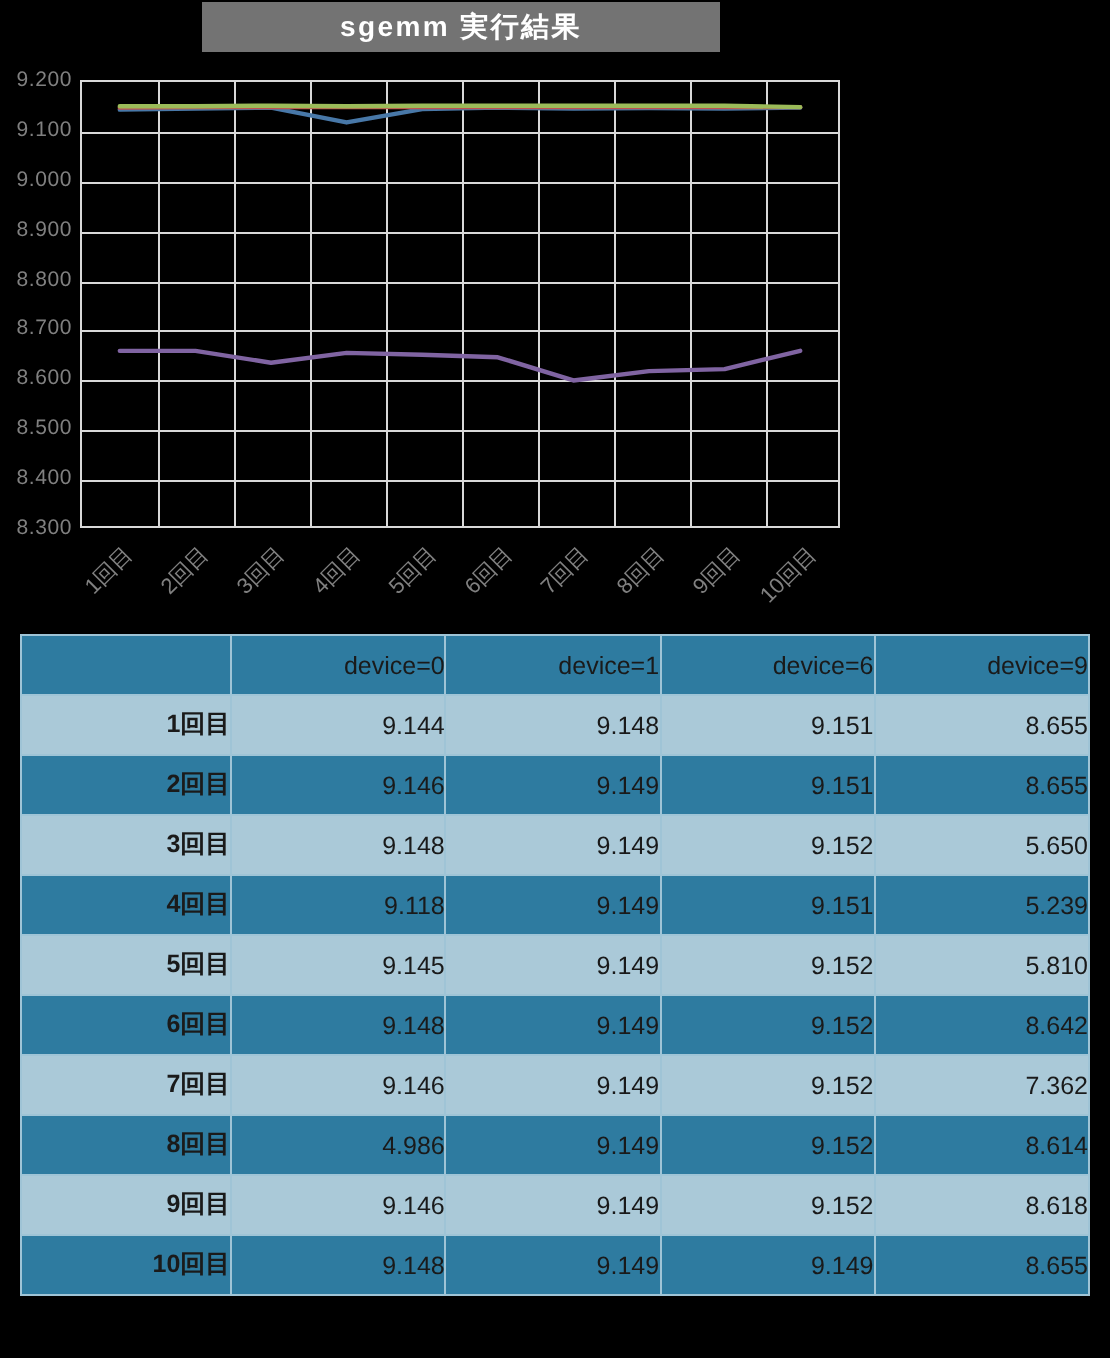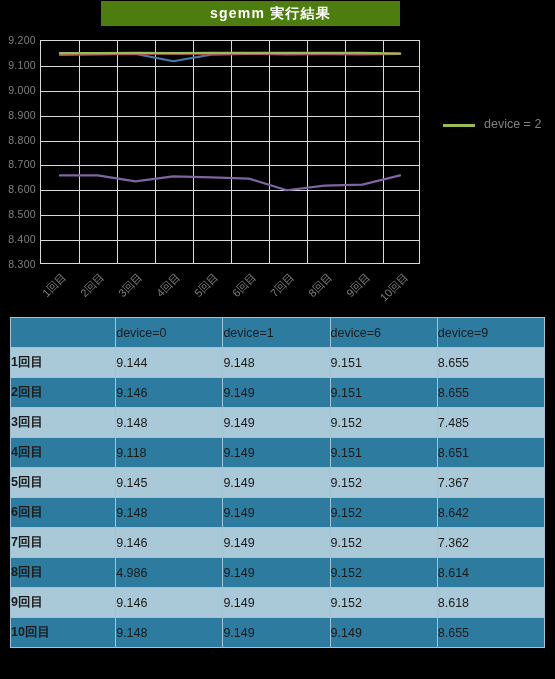--- a/index.html
+++ b/index.html
@@ -20,29 +20,28 @@
     position: absolute;
     left: 0; top: 0;
     width: 555px; height: 312px;
     background: #000000;
   }
 
   #chart-title {
     position: absolute;
     left: 101px; top: 1px;
     width: 259px; height: 25px;
-    background: #4d7c0f;
+    background: #737373;
     color: #ffffff;
     font-size: 14px;
     font-weight: bold;
     letter-spacing: 1.2px;
     display: flex;
     align-items: center;
     justify-content: center;
-    padding-left: 40px;
   }
 
   #plot-area {
     position: absolute;
     left: 40px; top: 40px;
     width: 380px; height: 224px;
     background: #000000;
     border: 1px solid #d9d9d9;
     box-sizing: border-box;
   }
@@ -119,21 +118,21 @@
   }
   table.data-table {
     border-collapse: collapse;
     width: 535px;
     table-layout: fixed;
   }
   table.data-table td, table.data-table th {
     height: 30px;
     font-size: 12.5px;
     color: #1a1a1a;
-    text-align: left;
+    text-align: right;
     padding: 0;
     border: 1px solid #9fc4d6;
     box-sizing: border-box;
     font-weight: normal;
     overflow: hidden;
   }
   thead th {
     background: #2e7ba0;
     color: #1a2a33;
     font-size: 12.5px;
@@ -207,24 +206,20 @@
       <div class="xtick" style="left: 113px; top: 270px; width: 60px;">4回目</div>
       <div class="xtick" style="left: 151px; top: 270px; width: 60px;">5回目</div>
       <div class="xtick" style="left: 189px; top: 270px; width: 60px;">6回目</div>
       <div class="xtick" style="left: 227px; top: 270px; width: 60px;">7回目</div>
       <div class="xtick" style="left: 265px; top: 270px; width: 60px;">8回目</div>
       <div class="xtick" style="left: 303px; top: 270px; width: 60px;">9回目</div>
       <div class="xtick" style="left: 341px; top: 270px; width: 60px;">10回目</div>
     </div>
 
   <div id="legend">
-      <div class="legend-row">
-        <span class="legend-swatch" style="background: rgb(155, 187, 89);"></span>
-        <span class="legend-label">device = 2</span>
-      </div>
     </div>
 </div>
 
 <div id="table-block">
   <table class="data-table">
     <colgroup>
       <col class="c0">
         <col class="cd">
         <col class="cd">
         <col class="cd">
@@ -252,35 +247,35 @@
           <td>9.146</td>
           <td>9.149</td>
           <td>9.151</td>
           <td>8.655</td>
         </tr>
         <tr class="row-light">
           <td class="label-cell">3回目</td>
           <td>9.148</td>
           <td>9.149</td>
           <td>9.152</td>
-          <td>7.485</td>
+          <td>5.650</td>
         </tr>
         <tr class="row-dark">
           <td class="label-cell">4回目</td>
           <td>9.118</td>
           <td>9.149</td>
           <td>9.151</td>
-          <td>8.651</td>
+          <td>5.239</td>
         </tr>
         <tr class="row-light">
           <td class="label-cell">5回目</td>
           <td>9.145</td>
           <td>9.149</td>
           <td>9.152</td>
-          <td>7.367</td>
+          <td>5.810</td>
         </tr>
         <tr class="row-dark">
           <td class="label-cell">6回目</td>
           <td>9.148</td>
           <td>9.149</td>
           <td>9.152</td>
           <td>8.642</td>
         </tr>
         <tr class="row-light">
           <td class="label-cell">7回目</td>

